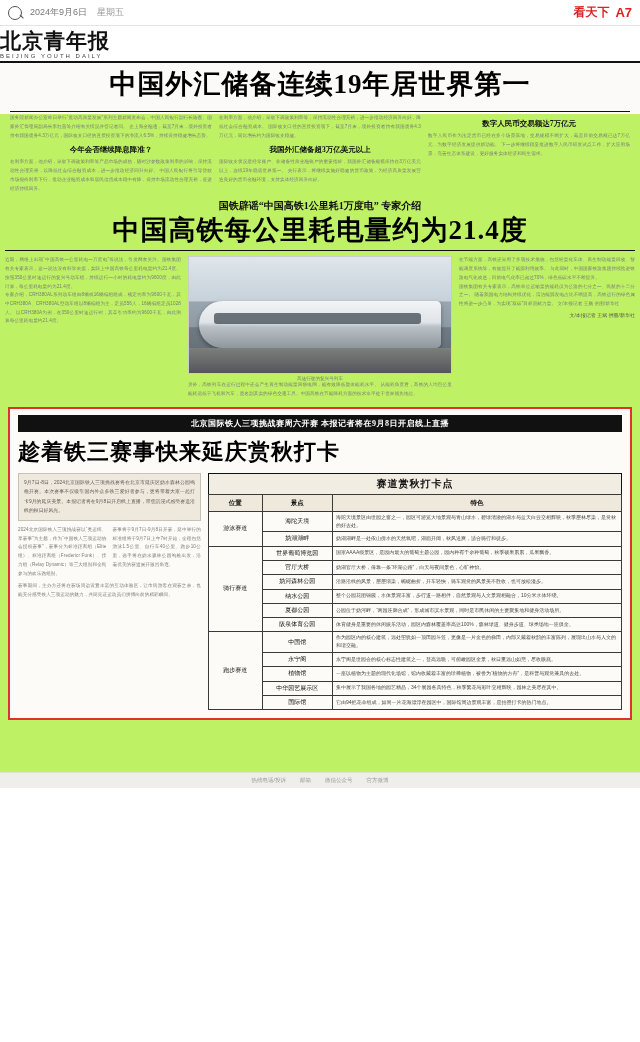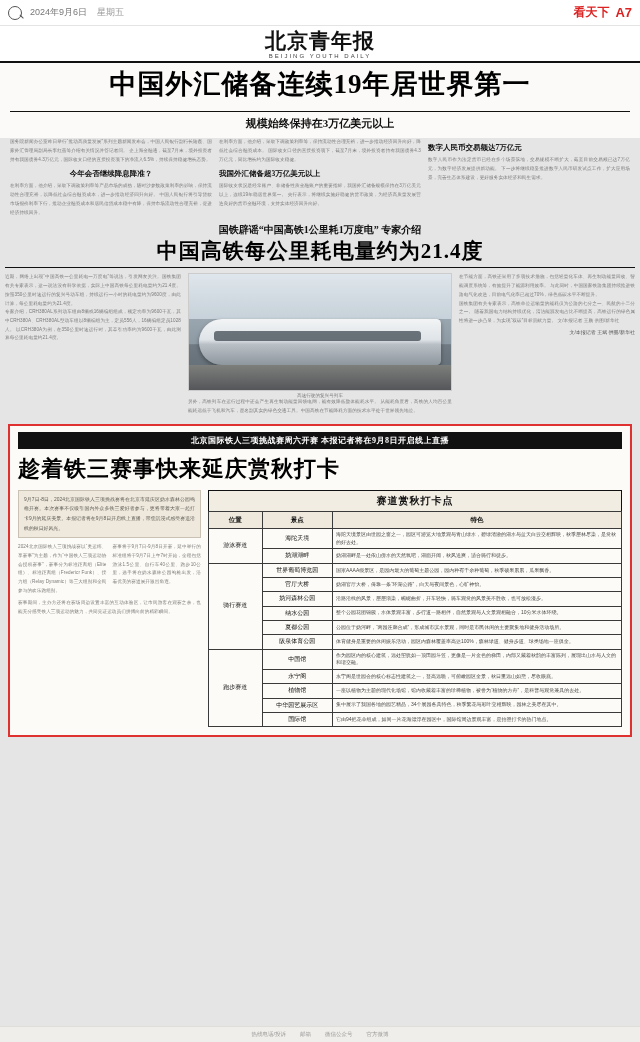--- a/index.html
+++ b/index.html
@@ -4,21 +4,21 @@
 <style>
   * { box-sizing: border-box; }
   html, body { margin:0; padding:0; }
   body {
     width: 640px; height: 1042px;
     background: #ffffff;
     font-family: "Liberation Serif", serif;
     color: #111;
     overflow: hidden;
   }
-  .page { position: relative; width: 640px; height: 1042px; background:#e5e5e5; }
+  .page { position: relative; width: 640px; height: 788px; background:#bef264; }
 
   
   .appbar {
     height: 26px; display:flex; align-items:center; gap:8px;
     padding: 0 8px; background:#fff; border-bottom:1px solid #e4e4e4;
     font-family:"Liberation Sans", sans-serif; font-size:9px; color:#666;
   }
   .search-ic {
     width:14px;height:14px;border:1.4px solid #555;border-radius:50%;
     position:relative; flex:none;
@@ -28,21 +28,21 @@
     transform:rotate(45deg); right:-3px; bottom:1px;
   }
   .appbar .date { color:#777; }
   .appbar .src { color:#999; margin-left:2px;}
   .appbar .right { margin-left:auto; display:flex; align-items:center; gap:6px; }
   .appbar .right .cat { font-size:12px; color:#d22; font-weight:bold; font-family:"Liberation Serif",serif;}
   .appbar .right .pg { font-size:13px; color:#d22; font-weight:bold;}
 
   
   .masthead {
-    padding:4px 0 2px; text-align:center; background:#fff;
+    padding:4px 0 2px; background:#fff;
     border-bottom:2px solid #111;
   }
   .masthead .cn {
     font-size:21px; font-weight:bold; letter-spacing:1px; color:#111;
     font-family:"Liberation Serif", serif; line-height:1.05;
   }
   .masthead .en {
     font-size:6px; letter-spacing:2px; color:#444; margin-top:1px;
     font-family:"Liberation Sans", sans-serif;
   }
@@ -54,29 +54,29 @@
     line-height:1.12; color:#000;
     border-bottom:1px solid #111; padding-bottom:12px;
   }
   .subline1 { text-align:center; font-size:11px; font-weight:bold; margin:4px 0 5px; color:#111;}
 
   
   .cols { display:flex; gap:7px; padding: 0 10px; }
   .col { flex:1; }
   .fake { font-size:4.6px; line-height:1.9; color:#7a7a7a; text-align:justify;
           font-family:"Liberation Sans", sans-serif; letter-spacing:.1px;}
-  .subh { font-size:7.5px; font-weight:bold; color:#111; text-align:left; margin:5px 0 3px;
+  .subh { font-size:7.5px; font-weight:bold; color:#111; text-align:center; margin:5px 0 3px;
           font-family:"Liberation Serif", serif;}
   .subh.left { text-align:center; }
 
   
   .sec2 { margin-top:6px; padding:0 5px; }
   .kicker2 { text-align:center; font-size:10px; font-weight:bold; color:#111; margin-bottom:2px;}
   .headline2 {
-    font-size:21px; font-weight:bold; text-align:center; letter-spacing:1px;
+    font-size:27px; font-weight:bold; text-align:center; letter-spacing:1px;
     line-height:1.15; color:#000; margin-bottom:4px;
   }
   .rule { height:1px; background:#111; margin:3px 0 5px; }
 
   .sec2grid { display:flex; gap:7px; }
   .sec2grid .c { flex:1; }
   .photo {
     width:100%; height:118px; border:1px solid #ccc;
     background:
       linear-gradient(180deg,#cfd6dc 0%,#b9c3cb 38%,#9aa6af 39%,#8d99a3 60%,#6f7a83 61%,#5d666e 100%);
@@ -174,21 +174,20 @@
     </div>
   </div>
 
   <div class="masthead">
     <div class="cn">北京青年报</div>
     <div class="en">BEIJING YOUTH DAILY</div>
   </div>
 
   <div class="h1wrap">
     <div class="headline1">中国外汇储备连续19年居世界第一</div>
-    <div class="subline1">规模始终保持在3万亿美元以上</div>
   </div>
 
   <div class="cols">
     <div class="col">
       <div class="fake">国务院新闻办公室昨日举行“推动高质量发展”系列主题新闻发布会，中国人民银行副行长陆磊、国家外汇管理局副局长李红燕等介绍有关情况并答记者问。
 企上海金融通，截至7月末，境外投资者持有我国债券4.3万亿元，国际收支口径的直接投资项下的净流入6.5%，持续保持稳健增长态势。</div>
       <div class="subh left">今年会否继续降息降准？</div>
       <div class="fake">在利率方面，他介绍，采取下调政策利率等产品市场的成熟，随时沙参数政策利率的影响，保持流动性合理充裕，以降低社会综合融资成本，进一步推动经济回升向好。
 中国人民银行将引导贷款市场报价利率下行，推动企业融资成本和居民信贷成本稳中有降，保持市场流动性合理充裕，促进经济持续回升。</div>
     </div>

